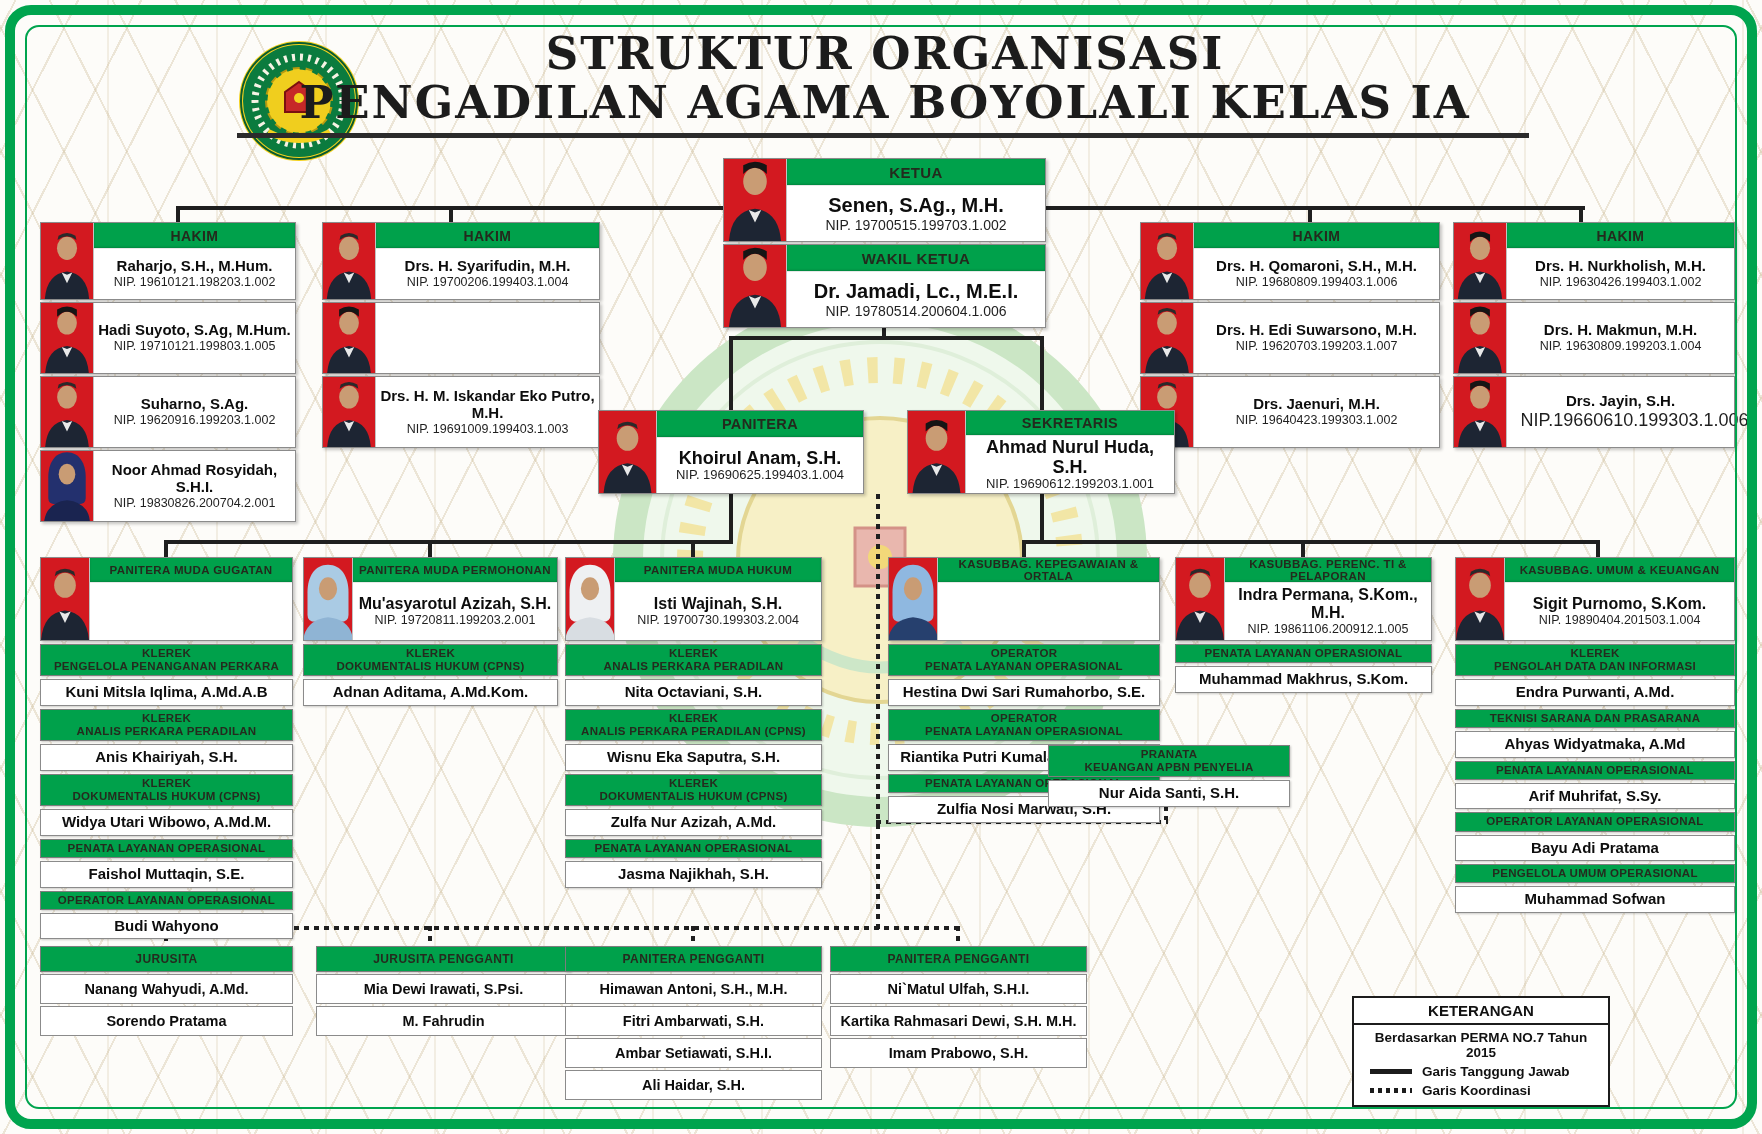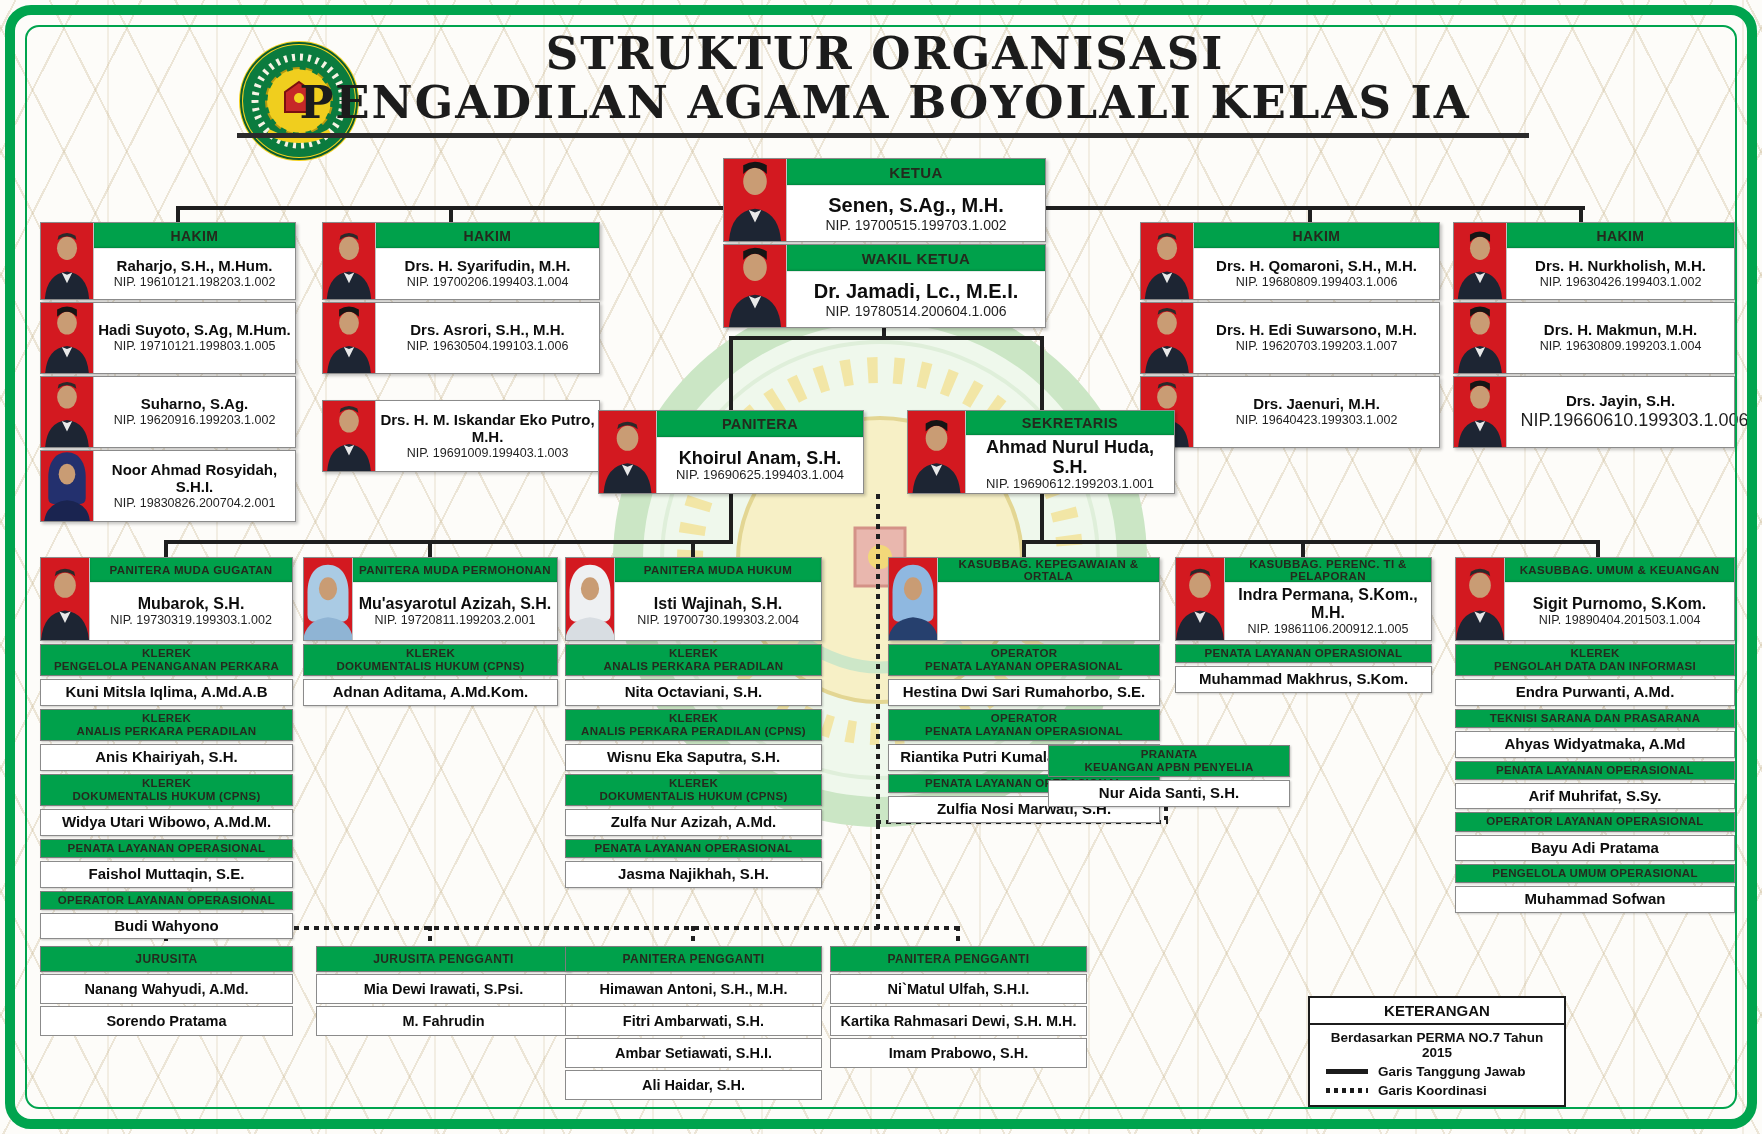--- a/index.html
+++ b/index.html
@@ -39,21 +39,21 @@
   .staff-role{background:#00A14B;border:1px solid #7d7d7d;color:#242b1e;font-weight:bold;font-size:11.5px;line-height:1.15;
     text-align:center;padding:2px 3px;letter-spacing:.3px;box-shadow:1px 1px 2px rgba(0,0,0,.2);}
   .staff-name{background:#fff;border:1px solid #8b8b8b;font-weight:bold;font-size:15px;text-align:center;
     padding:4px 2px;color:#0d0d0d;box-shadow:1px 1px 2px rgba(0,0,0,.2);line-height:1.1;}
   
   .bgroup{position:absolute;display:flex;flex-direction:column;gap:2px;z-index:3;}
   .bhead{background:#00A14B;border:1px solid #7d7d7d;color:#242b1e;font-weight:bold;font-size:12px;text-align:center;
     padding:5px 2px;letter-spacing:.4px;box-shadow:1px 1px 2px rgba(0,0,0,.2);}
   .bname{background:#fff;border:1px solid #8b8b8b;font-weight:bold;font-size:14.5px;text-align:center;padding:6px 2px;color:#0d0d0d;}
   
-  .legend{position:absolute;left:1308px;top:996px;width:258px;background:#fff;border:2.5px solid #1c1c1c;z-index:4;box-sizing:border-box;}
+  .legend{position:absolute;left:1352px;top:996px;width:258px;background:#fff;border:2.5px solid #1c1c1c;z-index:4;box-sizing:border-box;}
   .legend-title{font-weight:bold;font-size:15px;text-align:center;padding:4px 0;border-bottom:2px solid #1c1c1c;color:#111;}
   .legend-body{padding:5px 8px 7px 8px;}
   .legend-basis{font-weight:bold;font-size:13.5px;text-align:center;color:#111;margin-bottom:4px;}
   .legend-row{display:flex;align-items:center;gap:10px;margin-top:4px;}
   .lsample-solid{width:42px;height:5px;background:#1c1c1c;flex:0 0 auto;margin-left:8px;}
   .lsample-dot{width:42px;height:5px;flex:0 0 auto;margin-left:8px;background:repeating-linear-gradient(90deg,#1c1c1c 0 4px,transparent 4px 8px);}
   .legend-label{font-weight:bold;font-size:13.5px;color:#111;}
 </style>
 </head>
 <body>
@@ -215,28 +215,22 @@
       </div>
       <div class="pbox abs" style="left: 322px; top: 302px; width: 278px; height: 72px;">
         <div class="photo" style="flex-basis: 52px;">
           <svg viewBox="0 0 50 72" preserveAspectRatio="xMidYMax slice">
     <ellipse cx="25" cy="24" rx="9.5" ry="11" fill="#c99c74"></ellipse>
     <path d="M15.5,18 q9.5,-10 19,0 l0,-7 q-9.5,-6 -19,0 z" fill="#151515"></path>
     <path d="M4,72 Q6,48 25,46 Q44,48 46,72 Z" fill="#1d2533"></path>
     <path d="M20,47 L25,57 L30,47 L25,49 Z" fill="#e9e9e9"></path>
           </svg>
         </div>
-        <div class="pinfo">
-          <div class="ninfo">
-            <div class="nm" style="font-size: 15px;">Drs. Asrori, S.H., M.H.</div>
-            <div class="nip" style="font-size: 12.5px;">NIP. 19630504.199103.1.006</div>
-          </div>
-        </div>
-      </div>
-      <div class="pbox abs" style="left: 322px; top: 376px; width: 278px; height: 72px; margin-top: 24px;">
+      </div>
+      <div class="pbox abs" style="left: 322px; top: 376px; width: 278px; height: 72px;">
         <div class="photo" style="flex-basis: 52px;">
           <svg viewBox="0 0 50 72" preserveAspectRatio="xMidYMax slice">
     <ellipse cx="25" cy="24" rx="9.5" ry="11" fill="#c99c74"></ellipse>
     <path d="M16,16 q9,-7 18,0 l-1,-4 q-8,-5 -16,0 z" fill="#2a2a2a"></path>
     <path d="M4,72 Q6,48 25,46 Q44,48 46,72 Z" fill="#1d2533"></path>
     <path d="M20,47 L25,57 L30,47 L25,49 Z" fill="#e9e9e9"></path>
           </svg>
         </div>
         <div class="pinfo">
           <div class="ninfo">
@@ -391,24 +385,20 @@
             <svg viewBox="0 0 50 72" preserveAspectRatio="xMidYMax slice">
     <ellipse cx="25" cy="24" rx="9.5" ry="11" fill="#c99c74"></ellipse>
     <path d="M16,16 q9,-7 18,0 l-1,-4 q-8,-5 -16,0 z" fill="#2a2a2a"></path>
     <path d="M4,72 Q6,48 25,46 Q44,48 46,72 Z" fill="#1d2533"></path>
     <path d="M20,47 L25,57 L30,47 L25,49 Z" fill="#e9e9e9"></path>
             </svg>
           </div>
           <div class="pinfo">
             <div class="rolebar" style="height: 24px; font-size: 11.5px;">
               <span>PANITERA MUDA GUGATAN</span>
-            </div>
-            <div class="ninfo">
-              <div class="nm" style="font-size: 16px;">Mubarok, S.H.</div>
-              <div class="nip" style="font-size: 12.5px;">NIP. 19730319.199303.1.002</div>
             </div>
           </div>
         </div>
         <div class="staff-role"><span>KLEREK</span><br><span>PENGELOLA PENANGANAN PERKARA</span></div>
         <div class="staff-name">Kuni Mitsla Iqlima, A.Md.A.B</div>
         <div class="staff-role"><span>KLEREK</span><br><span>ANALIS PERKARA PERADILAN</span></div>
         <div class="staff-name">Anis Khairiyah, S.H.</div>
         <div class="staff-role"><span>KLEREK</span><br><span>DOKUMENTALIS HUKUM (CPNS)</span></div>
         <div class="staff-name">Widya Utari Wibowo, A.Md.M.</div>
         <div class="staff-role"><span>PENATA LAYANAN OPERASIONAL</span></div>

